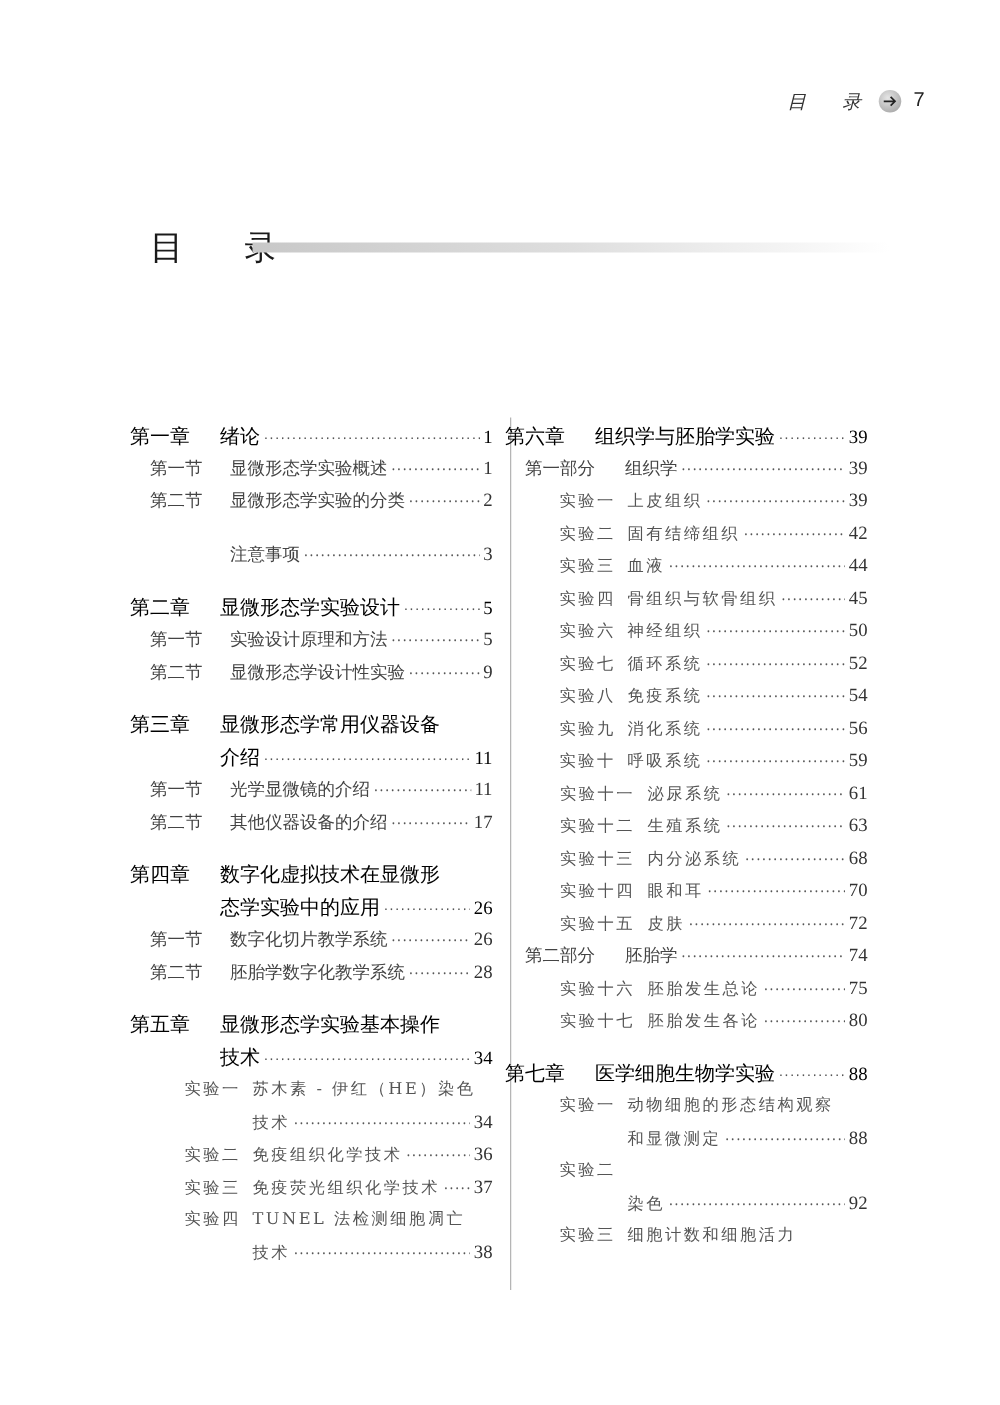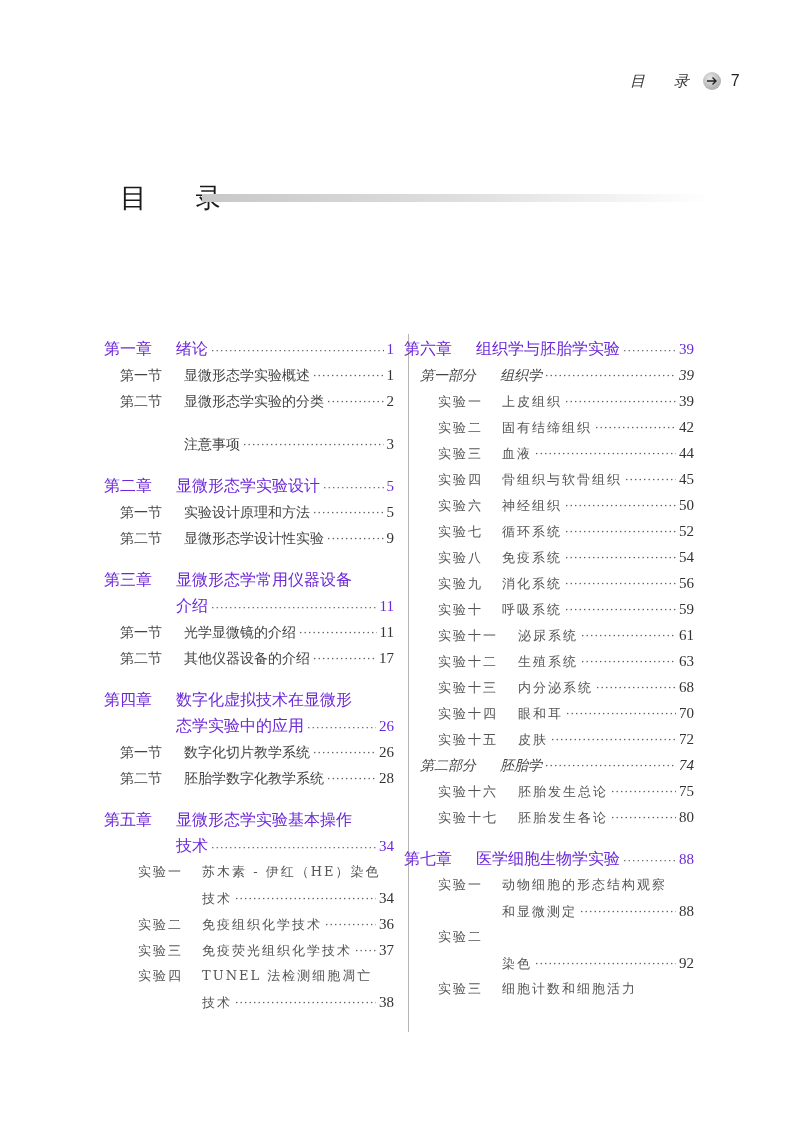--- a/index.html
+++ b/index.html
@@ -22,37 +22,37 @@
   .column { position: absolute; top: 336px; }
   .col-left { left: 104px; width: 290px; }
   .col-right { left: 404px; width: 290px; }
   .divider { position: absolute; left: 408px; top: 334px; width: 1px; height: 698px; background: #b5b5b5; }
 
   .entry { position: relative; display: flex; align-items: baseline; white-space: nowrap; }
   .num { font-family: "Liberation Serif", serif; }
   .leader { flex: 1; overflow: hidden; margin: 0 3px; color: #555; letter-spacing: 1px; font-size: 11px; }
   .leader::before { content: "·······································································"; }
 
-  .chapter { font-size: 16px; height: 26px; line-height: 26px; color: #6d28d9; }
+  .chapter { font-size: 16px; height: 26px; line-height: 26px; color: #000000; }
   .chapter .cno { width: 72px; flex: none; }
   .chapter .num { font-size: 15px; }
   .chapter.cont { padding-left: 72px; }
 
   .section { font-family: "DejaVu Serif", serif; font-size: 14px; height: 26px; line-height: 26px; color: #444; padding-left: 16px; justify-content: space-between; }
   .section .sno { width: 64px; flex: none; }
   .section .num { font-size: 15px; color: #333; }
   .section.cont { padding-left: 80px; margin-top: 17px; }
 
   .exp { font-family: "DejaVu Serif", serif; font-size: 13px; height: 26px; line-height: 26px; color: #555; letter-spacing: 2px; padding-left: 34px; }
-  .exp .eno { width: 64px; flex: none; }
+  .exp .eno { width: 64px; flex: none; text-align: center; }
   .exp .eno.wide { width: 80px; }
   .exp .num { font-size: 15px; color: #333; letter-spacing: 0; }
   .exp.cont { padding-left: 98px; }
 
-  .part { font-family: "DejaVu Serif", serif; font-size: 14px; height: 26px; line-height: 26px; color: #444; padding-left: 16px; font-style: italic; }
+  .part { font-family: "DejaVu Serif", serif; font-size: 14px; height: 26px; line-height: 26px; color: #444; padding-left: 16px; }
   .part .pno { width: 80px; flex: none; }
   .part .num { font-size: 15px; color: #333; }
 
   .gap { height: 16px; }
 </style>
 </head>
 <body>
 
 <div class="running-head">
   <span class="rh-label">目 录</span>

